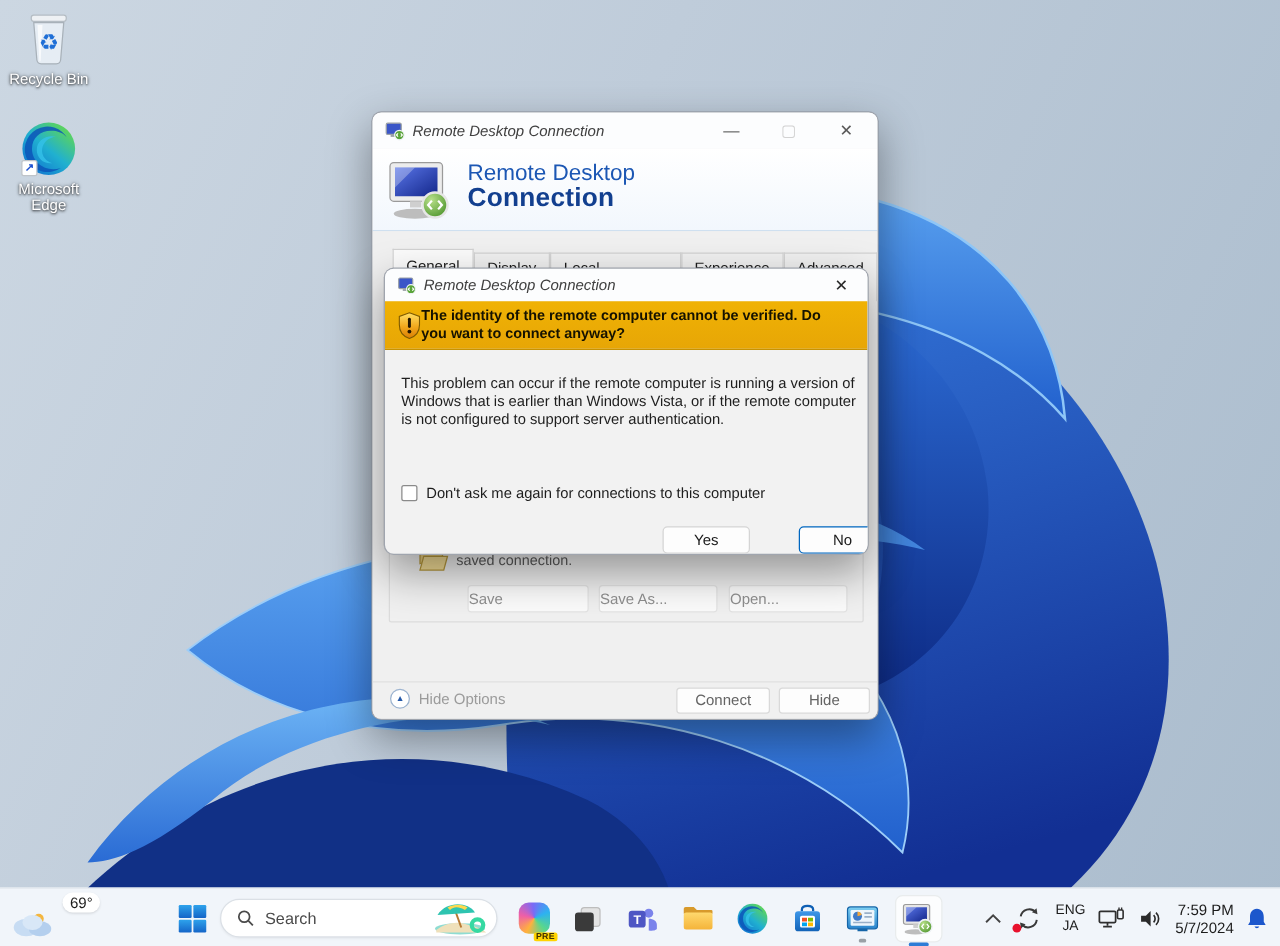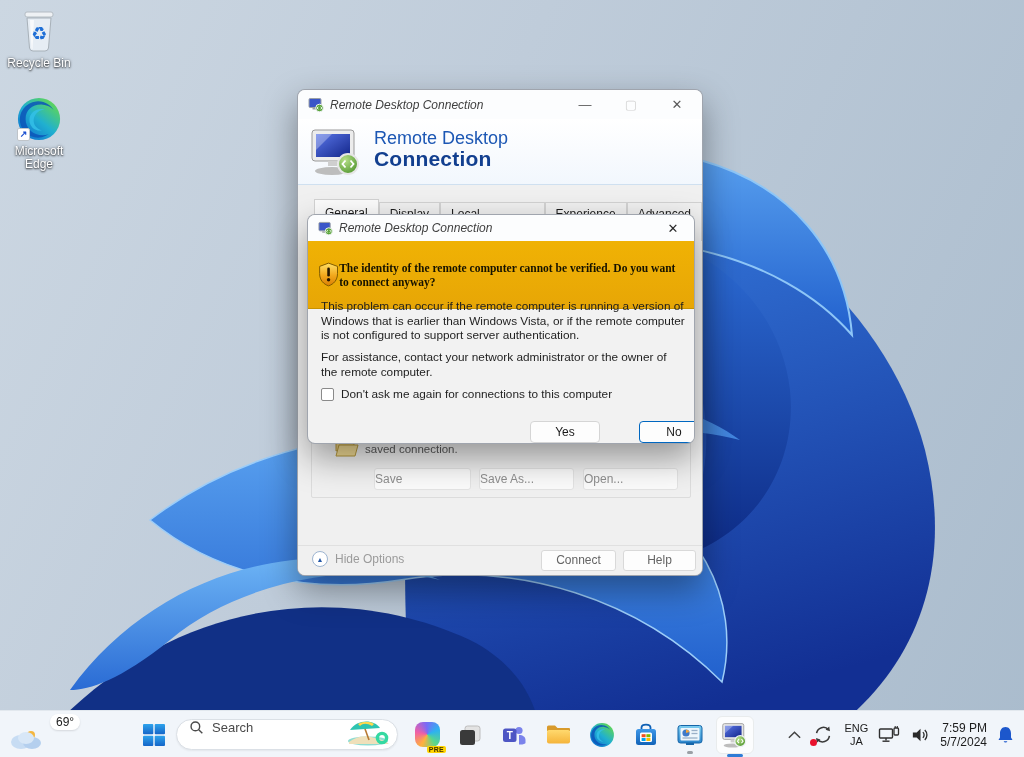--- a/index.html
+++ b/index.html
@@ -56,22 +56,22 @@
              font-size:12px; }
   .hideopt .circ { width:16px; height:16px; border-radius:50%; background:#fff; border:1px solid #9db4d0;
                    color:#2458a8; font-size:7px; line-height:15px; text-align:center; }
   .fbtn { position:absolute; top:4px; height:21px; background:#fdfdfd; border:1px solid #d9d9d9; border-radius:3px;
           font-size:12px; color:#646464; text-align:center; line-height:19px; }
 
   
   .dlg { left:307px; top:214px; width:388px; height:230px; background:#f2f2f2; z-index:5; }
   .dlg .titlebar { height:26px; }
   .dlg-close { margin-left:auto; font-size:13px; color:#2a2a2a; width:22px; text-align:center; cursor:default; }
-  .dlg-banner { height:68px; background:linear-gradient(#f0b204,#e7a606); border-bottom:1px solid #c89200;
-                display:flex; align-items:center; gap:0; padding:0 10px;font-family:Liberation Serif, serif; }
+  .dlg-banner { height:39px; background:linear-gradient(#f0b204,#e7a606); border-bottom:1px solid #c89200;
+                display:flex; align-items:center; gap:0; padding:0 10px; }
   .dlg-banner .htxt { font-size:11.5px; font-weight:bold; color:#151200; line-height:14px; padding-right:4px; }
   .dlg-p { position:absolute; left:13px; width:364px; font-size:11.8px; color:#1e1e1e; line-height:14.5px; }
   .p1 { top:84px; }
   .p2 { top:135px; }
   .chk-row { position:absolute; left:13px; top:172px; display:flex; align-items:center; gap:7px; }
   .chk { width:13px; height:13px; background:#fff; border:1px solid #8a8a8a; border-radius:2px; }
   .chk-lbl { font-size:11.8px; color:#1e1e1e; }
   .dbtn { position:absolute; top:206px; width:70px; height:22px; background:#fdfdfd; border:1px solid #d5d5d5;
           border-radius:4px; font-size:12px; color:#1a1a1a; text-align:center; line-height:20px; }
   .dbtn.yes { left:222px; }
@@ -81,21 +81,21 @@
   .taskbar { position:absolute; left:0; right:0; bottom:0; height:47px; background:#f1f5fa;
              border-top:1px solid #e2e8ee; z-index:10; }
   .tb-left { position:absolute; left:6px; top:2px; width:64px; height:43px; }
   .temp-bubble { position:absolute; left:16px; top:1px; background:#fff; border-radius:9px; padding:1px 6px;
                  font-size:12px; color:#1c1c1c; box-shadow:0 1px 2px rgba(0,0,0,.12); z-index:1;margin-left:28px; }
   .tb-center { position:absolute; left:134px; top:0; height:47px; display:flex; align-items:center; }
   .tb-btn { width:44px; height:44px; display:flex; align-items:center; justify-content:center; position:relative;
             border-radius:6px; }
   .tb-btn.start { width:40px; }
   .search-pill { width:222px; height:31px; background:#fff; border:1px solid #dbe0e6; border-radius:16px;
-                 display:flex; gap:8px; padding:0 6px 0 12px; margin:0 8px 0 2px;
+                 display:flex; align-items:center; gap:8px; padding:0 6px 0 12px; margin:0 8px 0 2px;
                  box-shadow:0 1px 2px rgba(0,0,0,.06); }
   .search-pill .s-text { font-size:13px; color:#4a4a4a; flex:1; }
   .copilot-wrap { width:42px; }
   .copilot-ic { width:25px; height:25px; border-radius:8px;
                 background:conic-gradient(from 210deg, #ffb13d, #ef5fa7, #7a6af6, #2db2f0, #59d78c, #ffb13d); }
   .pre-badge { position:absolute; right:2px; bottom:4px; background:#ffd400; color:#403000; font-size:7px;
                font-weight:bold; padding:0 2px; border-radius:2px; letter-spacing:.3px; }
   .run-dot { position:absolute; bottom:3px; left:50%; transform:translateX(-50%); width:6px; height:3px;
              border-radius:2px; background:#9aa0a6; }
   .tb-btn.active-app { background:#fcfdfe; border:1px solid #e9eced; width:38px; height:38px; }
@@ -234,21 +234,21 @@
         <div class="gbtn" style="left:285px;width:95px;">Open...</div>
       </div>
     </div>
 
     <div class="rdp-footer">
       <div class="hideopt">
         <span class="circ">▲</span>
         <span>Hide Options</span>
       </div>
       <div class="fbtn" style="left:243px;width:75px;">Connect</div>
-      <div class="fbtn" style="left:325px;width:73px;">Help</div>
+      <div class="fbtn" style="left:325px;width:73px;">Hide</div>
     </div>
   </div>
 
   <div class="win dlg">
     <div class="titlebar">
       <svg width="15" height="15" viewBox="0 0 16 16">
         <rect x="1" y="1.5" width="12" height="9" rx="1.2" fill="#3a56c8" stroke="#9aa0a6"></rect>
         <rect x="4.5" y="11" width="5" height="1.5" fill="#9aa0a6"></rect>
         <circle cx="11.5" cy="11" r="3.8" fill="#5aa43a" stroke="#eef2f5"></circle>
         <path d="M10.4 9.7 l-1.2 1.3 1.2 1.3 M12.6 9.7 l1.2 1.3 -1.2 1.3" stroke="#fff" stroke-width="1" fill="none"></path>
@@ -265,21 +265,20 @@
               <stop offset="1" stop-color="#d97f05"></stop>
           </linearGradient>
         </defs>
         <path d="M13 1 L24 5 V14 C24 22 19 27 13 29 C7 27 2 22 2 14 V5 Z" fill="url(#gold)" stroke="#7e5a00" stroke-width="1.2"></path>
         <rect x="11.4" y="6.5" width="3.2" height="11" rx="1.6" fill="#241600"></rect>
         <circle cx="13" cy="21.5" r="2.1" fill="#241600"></circle>
       </svg>
       <div class="htxt">The identity of the remote computer cannot be verified. Do you want to connect anyway?</div>
     </div>
     <div class="dlg-p p1">This problem can occur if the remote computer is running a version of Windows that is earlier than Windows Vista, or if the remote computer is not configured to support server authentication.</div>
-    <div class="dlg-p p2">For assistance, contact your network administrator or the owner of the remote computer.</div>
     <div class="chk-row">
       <div class="chk"></div>
       <span class="chk-lbl">Don't ask me again for connections to this computer</span>
     </div>
     <div class="dbtn yes">Yes</div>
     <div class="dbtn no">No</div>
   </div>
 
   <div class="taskbar">
 

